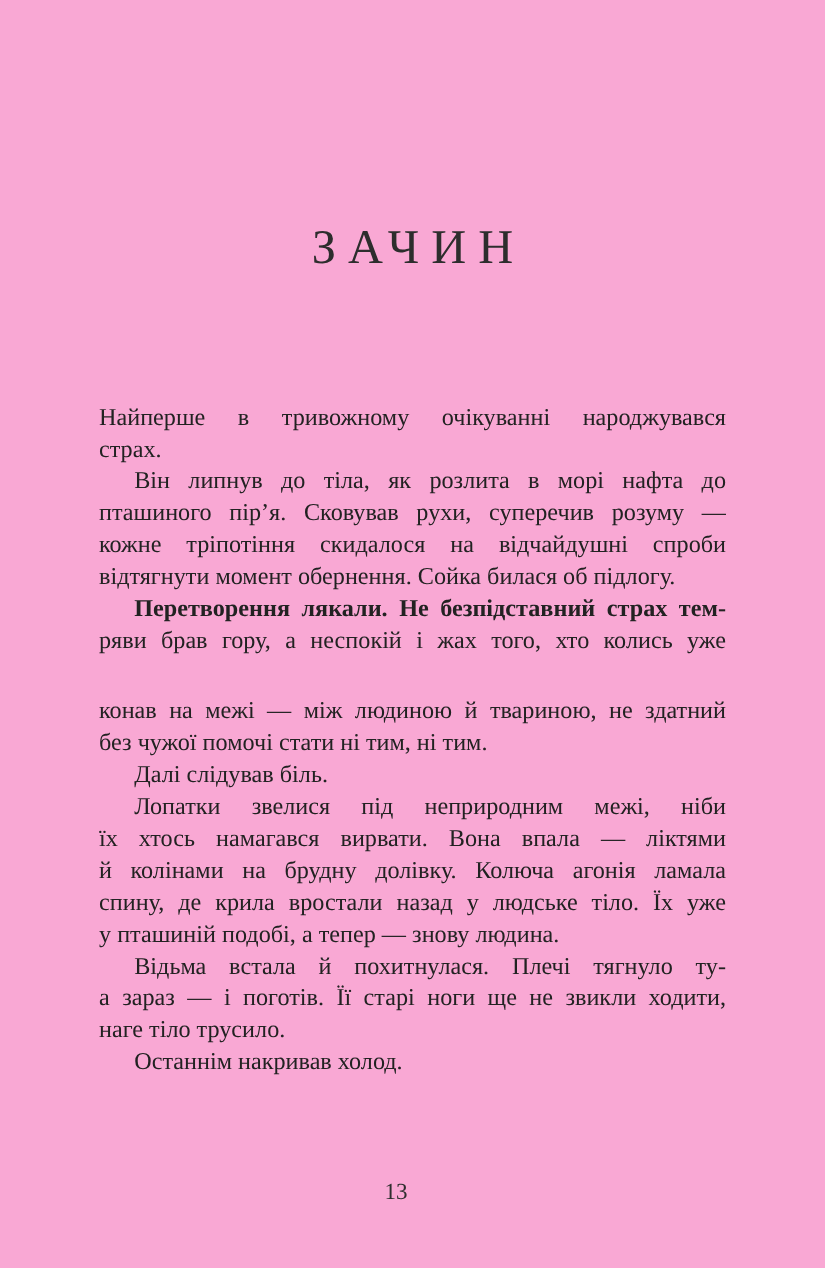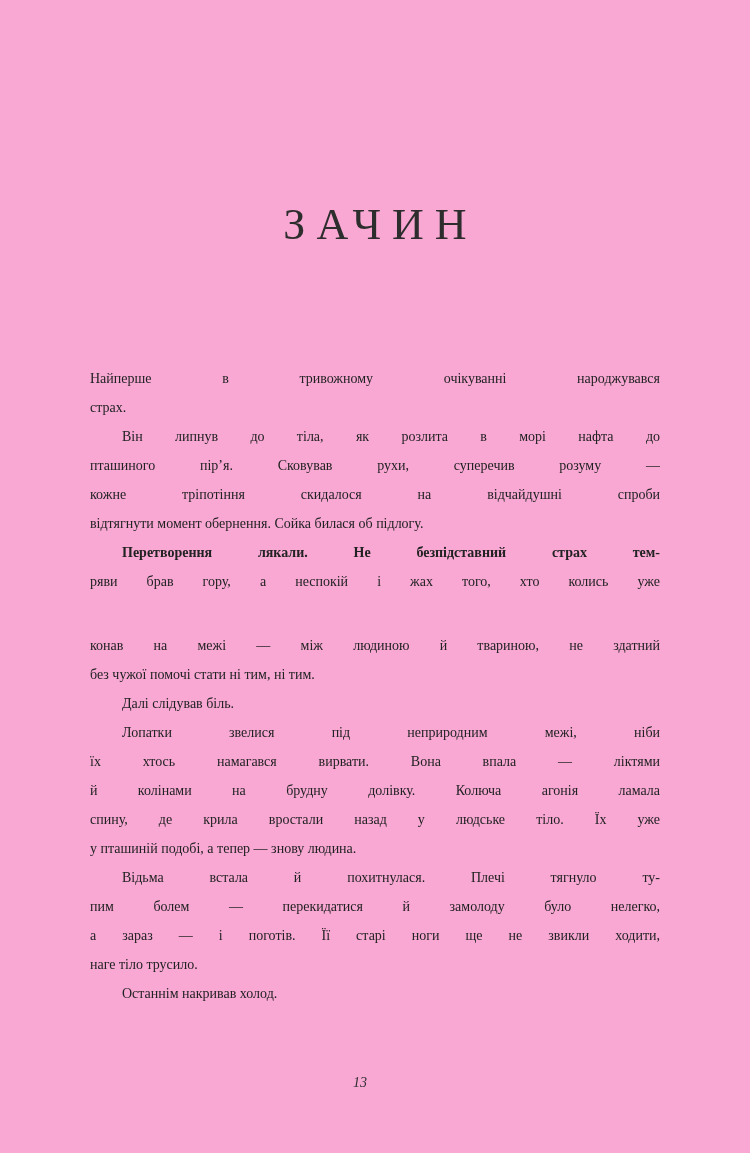--- a/index.html
+++ b/index.html
@@ -25,21 +25,21 @@
     font-weight: 400;
     letter-spacing: 11px;
     text-indent: 11px; 
     color: #2d2d2d;
   }
   .body-text {
     position: absolute;
     top: 364px;
     left: 90px;
     width: 570px;
-    font-size: 14px;
+    font-size: 22px;
     line-height: 29px;
     color: #222222;
   }
   .para { margin: 0; }
   .line {
     text-align: justify;
     text-align-last: justify;
     height: 29px;
     overflow: hidden;
   }
@@ -47,24 +47,23 @@
     text-align: left;
     text-align-last: left;
   }
   .line.ind { text-indent: 32px; }
   .page-number {
     position: absolute;
     top: 1070px;
     left: 75px;
     width: 570px;
     text-align: center;
-    font-size: 14px;
+    font-size: 21px;
     line-height: 26px;
     color: #2f2f2f;
-    font-style: italic;
   }
 </style>
 </head>
 <body>
 
 <div class="page">
 
   <div class="chapter-title">ЗАЧИН</div>
 
   <div class="body-text">
@@ -95,21 +94,20 @@
     <p class="para">
       <span class="line ind" style="display: block;">Лопатки звелися під неприродним межі, ніби</span>
       <span class="line" style="display: block;">їх хтось намагався вирвати. Вона впала — ліктями</span>
       <span class="line" style="display: block;">й колінами на брудну долівку. Колюча агонія ламала</span>
       <span class="line" style="display: block;">спину, де крила вростали назад у людське тіло. Їх уже</span>
       <span class="line last" style="display: block;">у пташиній подобі, а тепер — знову людина.</span>
     </p>
 
     <p class="para">
       <span class="line ind" style="display: block;">Відьма встала й похитнулася. Плечі тягнуло ту-</span>
-      <span class="line" style="display: block;">пим болем — перекидатися й замолоду було нелегко,</span>
       <span class="line" style="display: block;">а зараз — і поготів. Її старі ноги ще не звикли ходити,</span>
       <span class="line last" style="display: block;">наге тіло трусило.</span>
     </p>
 
     <p class="para">
       <span class="line last ind" style="display: block;">Останнім накривав холод.</span>
     </p>
 
   </div>
 

